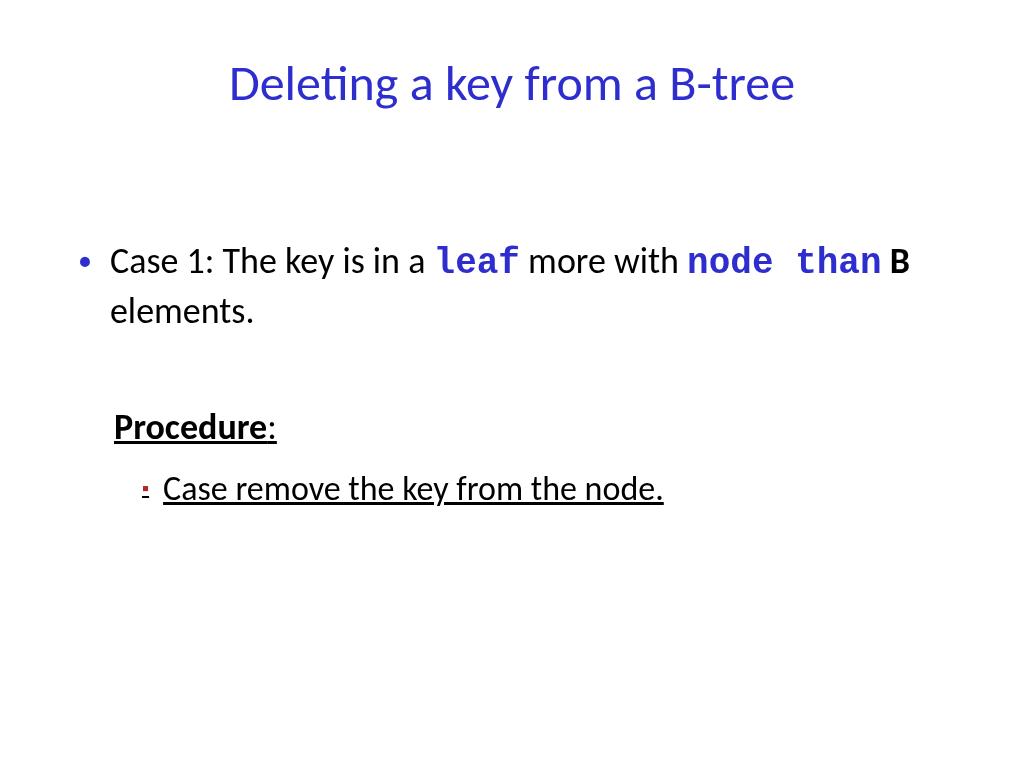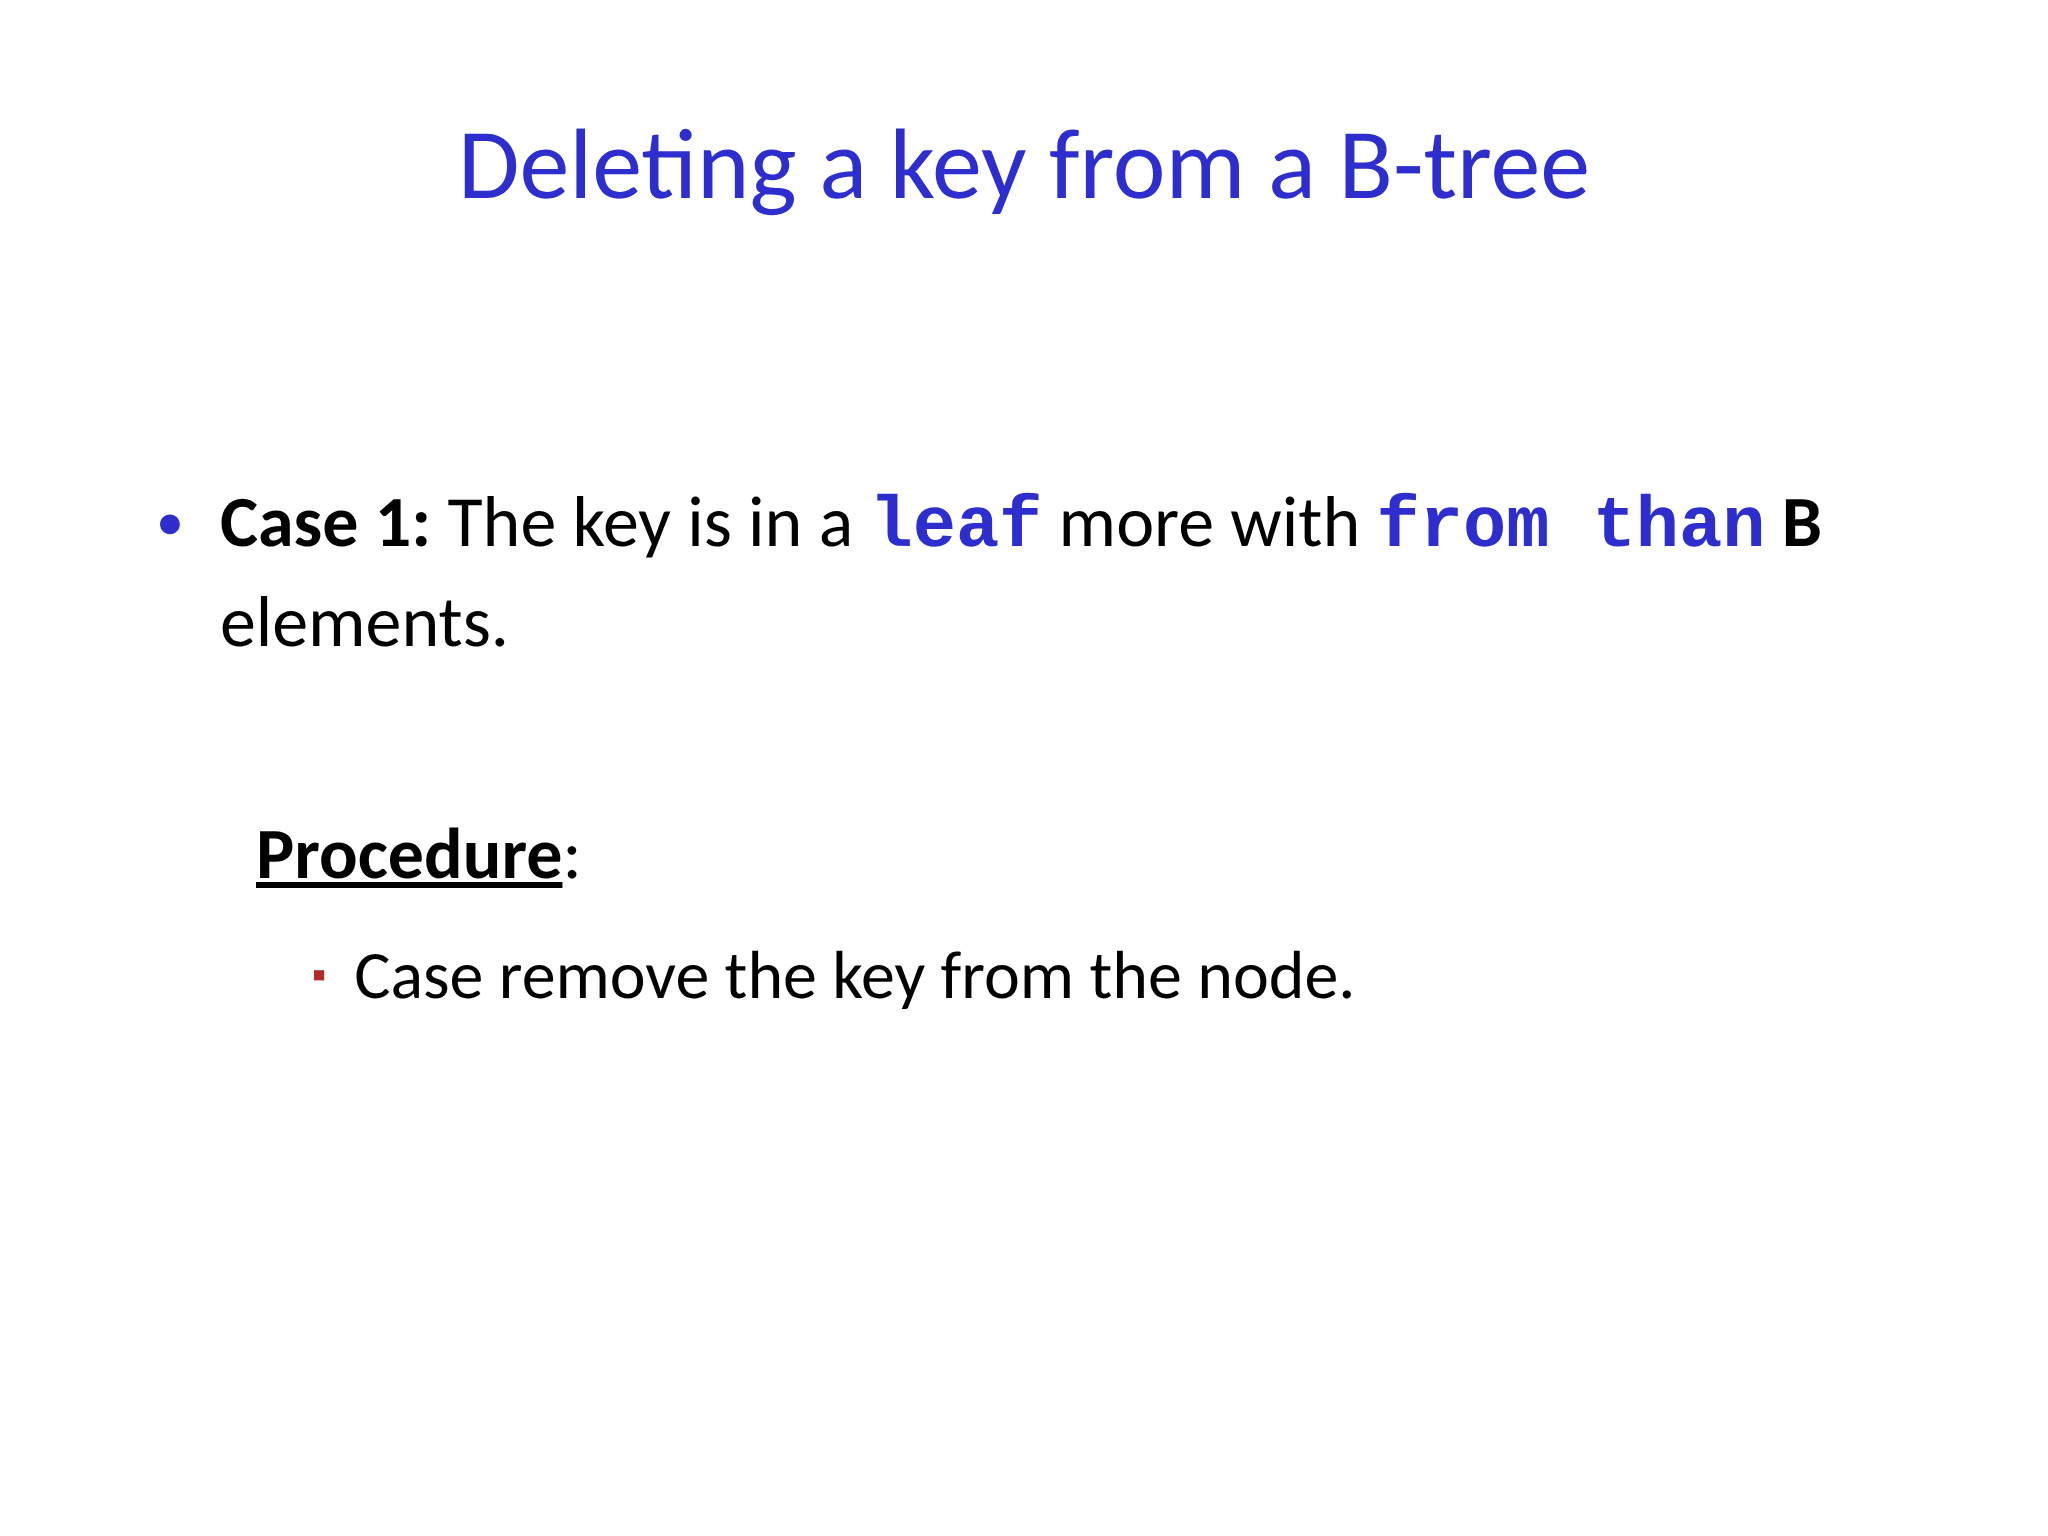--- a/index.html
+++ b/index.html
@@ -44,28 +44,29 @@
   .bullet-l1 .dot {
     color: #2e2ecf;
     font-size: 28px;
     line-height: 46px;
     margin-right: 18px;
     flex-shrink: 0;
   }
   .bullet-l1 .txt {
     flex: 1;
   }
-  .case-label { font-weight: bold; color: #000; }
+  .case-label { font-weight: normal; color: #000; }
   .hl { font-weight: bold; color: #2e2ecf; font-family: Liberation Mono, monospace; }
   .hl-black { font-weight: bold; color: #000; }
 
   .procedure-block {
     margin-top: 70px;
-    margin-left: 50px;
+    margin-left: 36px;
     font-size: 36px;
+    text-decoration: underline;
   }
   .proc-label {
     font-weight: bold;
     text-decoration: underline;
   }
   .bullet-l2 {
     margin-top: 18px;
     margin-left: 28px;
     display: flex;
     align-items: flex-start;
@@ -85,21 +86,21 @@
 
 <div class="slide">
 
   <div class="title">Deleting a key from a B-tree</div>
 
   <div class="body">
 
     <div class="bullet-l1">
       <span class="dot">•</span>
       <span class="txt">
-        <span class="case-label">Case 1:</span><span>  The key is in a </span><span class="hl">leaf</span><span> more with </span><span class="hl">from than</span><span> </span><span class="hl-black">B</span><span> elements.</span>
+        <span class="case-label">Case 1:</span><span>  The key is in a </span><span class="hl">leaf</span><span> more with </span><span class="hl">node than</span><span> </span><span class="hl-black">B</span><span> elements.</span>
       </span>
     </div>
 
     <div class="procedure-block">
       <div>
         <span class="proc-label">Procedure</span><span>:</span>
       </div>
       <div class="bullet-l2">
         <span class="sq">▪</span>
         <span>Case remove the key from the node.</span>

